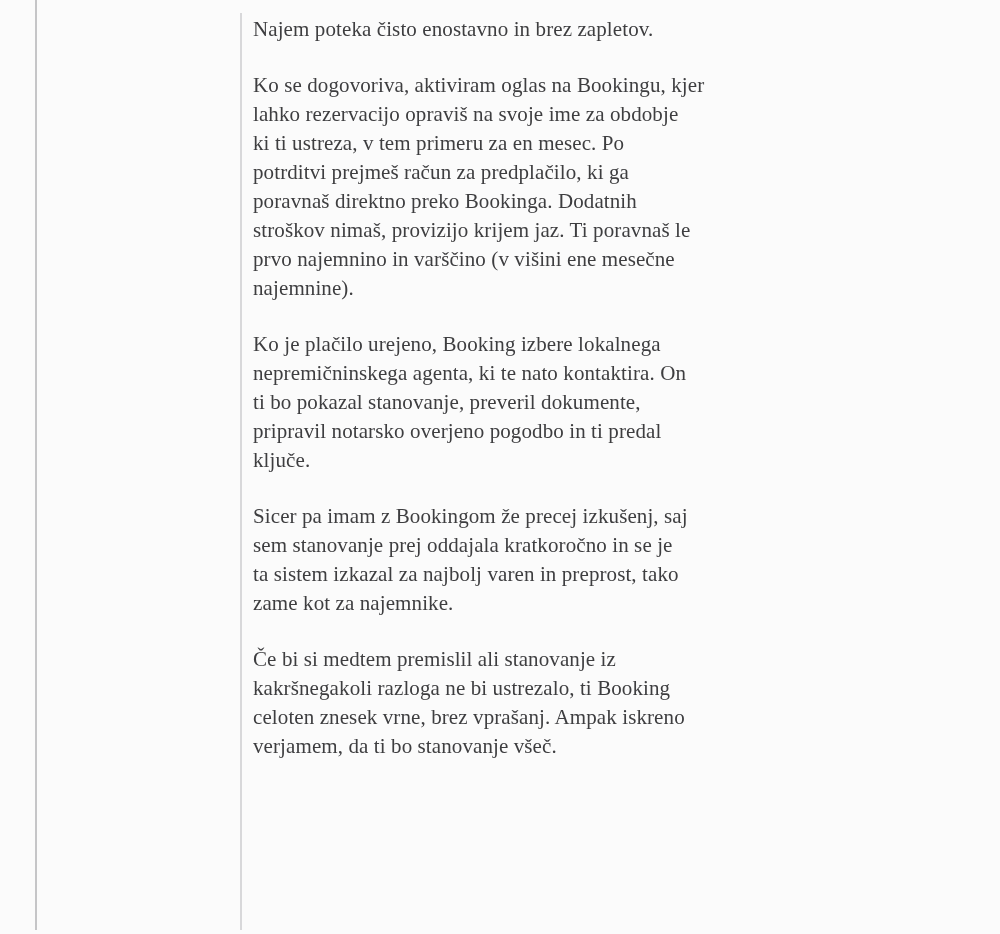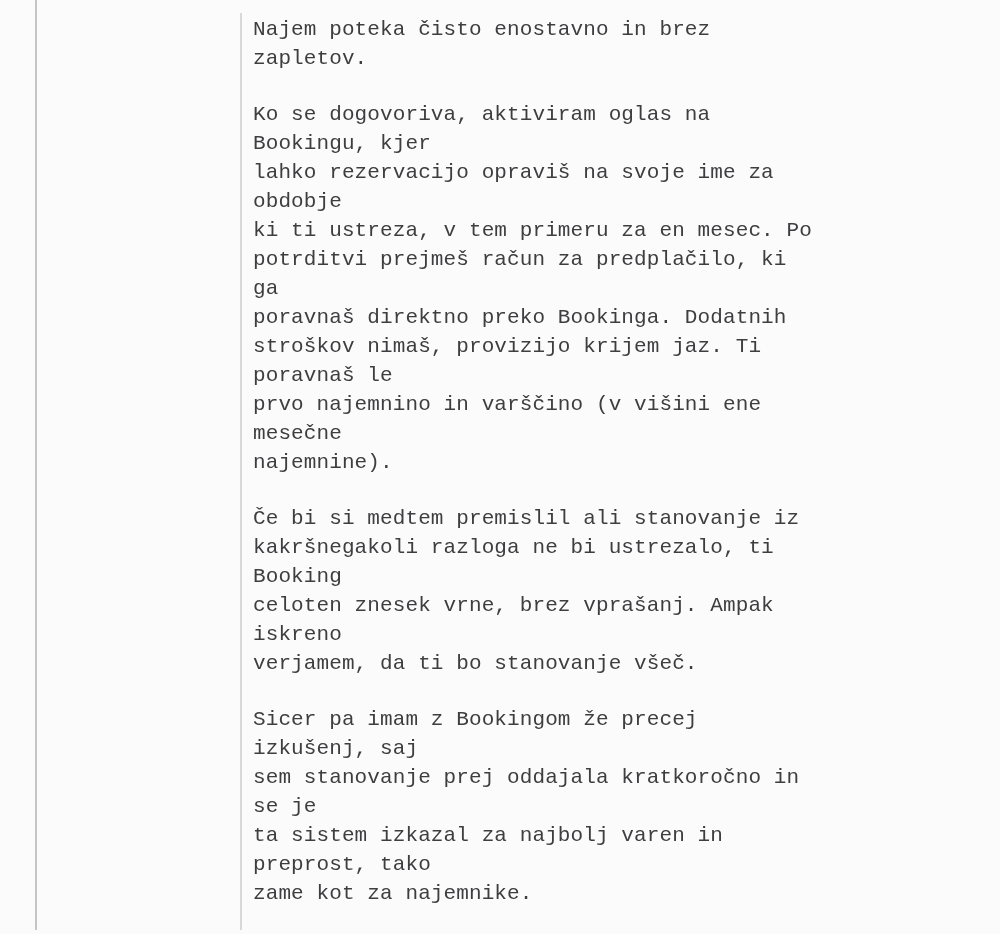--- a/index.html
+++ b/index.html
@@ -5,21 +5,21 @@
   html, body {
     margin: 0;
     padding: 0;
   }
   .page {
     position: relative;
     width: 1000px;
     height: 934px;
     background: #fbfbfb;
     overflow: hidden;
-    font-family: Liberation Mono, monospace;
+    font-family: Liberation Serif, serif;
   }
   .left-line {
     position: absolute;
     left: 35px;
     top: 0;
     width: 2px;
     height: 930px;
     background: #c5c5c7;
   }
   .quote-line {
@@ -54,22 +54,27 @@
   <div class="body" style="color: rgb(62, 62, 64);">
       <p class="para">Najem poteka čisto enostavno in brez zapletov.</p>
       <p class="para">Ko se dogovoriva, aktiviram oglas na Bookingu, kjer
 lahko rezervacijo opraviš na svoje ime za obdobje
 ki ti ustreza, v tem primeru za en mesec. Po
 potrditvi prejmeš račun za predplačilo, ki ga
 poravnaš direktno preko Bookinga. Dodatnih
 stroškov nimaš, provizijo krijem jaz. Ti poravnaš le
 prvo najemnino in varščino (v višini ene mesečne
 najemnine).</p>
+      <p class="para">Ko je plačilo urejeno, Booking izbere lokalnega
+nepremičninskega agenta, ki te nato kontaktira. On
+ti bo pokazal stanovanje, preveril dokumente,
+pripravil notarsko overjeno pogodbo in ti predal
+ključe.</p>
+      <p class="para">Sicer pa imam z Bookingom že precej izkušenj, saj
+sem stanovanje prej oddajala kratkoročno in se je
+ta sistem izkazal za najbolj varen in preprost, tako
+zame kot za najemnike.</p>
       <p class="para">Če bi si medtem premislil ali stanovanje iz
 kakršnegakoli razloga ne bi ustrezalo, ti Booking
 celoten znesek vrne, brez vprašanj. Ampak iskreno
 verjamem, da ti bo stanovanje všeč.</p>
-      <p class="para">Sicer pa imam z Bookingom že precej izkušenj, saj
-sem stanovanje prej oddajala kratkoročno in se je
-ta sistem izkazal za najbolj varen in preprost, tako
-zame kot za najemnike.</p>
     </div>
 </div>
 
 </body></html>

